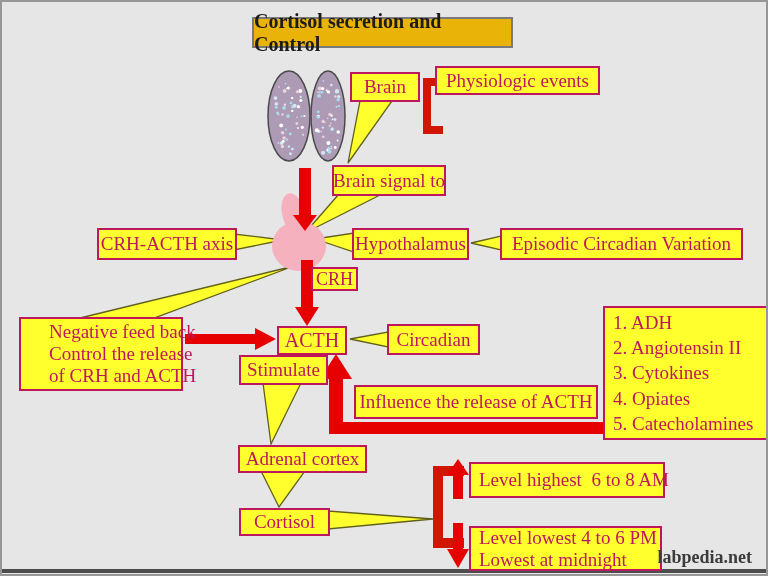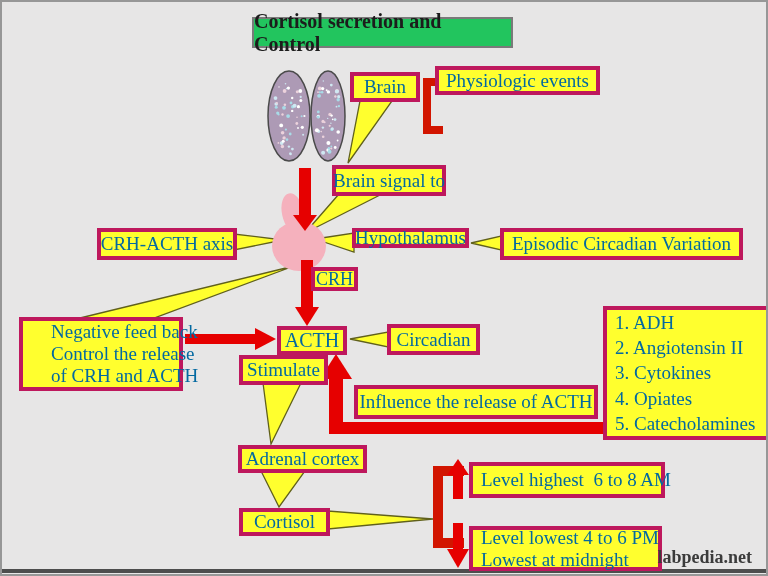--- a/index.html
+++ b/index.html
@@ -1,26 +1,26 @@
 <!DOCTYPE html>
 <html><head>
 <meta charset="utf-8">
 <style>
   html,body{margin:0;padding:0;background:#e7e6e6;}
   #canvas{position:relative;width:768px;height:576px;background:#e7e6e6;
     border:2px solid #979797;box-sizing:border-box;overflow:hidden;
     font-family:"Liberation Serif", serif;}
   #diagram-svg{position:absolute;left:0;top:0;}
-  .ybox{position:absolute;background:#ffff2e;border:4px solid #be185d;color:#0369a1;
+  .ybox{position:absolute;background:#ffff2e;border:2px solid #be185d;color:#be185d;
     font-size:19px;display:flex;align-items:center;justify-content:center;
     box-sizing:border-box;line-height:1.15;white-space:pre;}
   .left{justify-content:flex-start;padding-left:8px;}
   .col{flex-direction:column;align-items:flex-start;justify-content:center;}
   .title{position:absolute;left:250px;top:15px;width:261px;height:31px;
-    background:#22c55e;border:2px solid #7a7a7a;color:#1c1c1c;font-weight:bold;
+    background:#eab308;border:2px solid #7a7a7a;color:#1c1c1c;font-weight:bold;
     font-size:20px;display:flex;align-items:center;justify-content:center;box-sizing:border-box;}
   .watermark{position:absolute;right:14px;top:545px;font-weight:bold;font-size:18px;color:#3b3b3b;}
 </style>
 </head>
 <body>
 
 <div id="canvas">
 
   <svg id="diagram-svg" width="768" height="576" viewBox="0 0 768 576">
 
@@ -191,21 +191,21 @@
 
   <div class="ybox" style="left:348px;top:70px;width:70px;height:30px;">Brain</div>
 
   <div class="ybox" style="left:433px;top:64px;width:165px;height:29px;text-align:right;">Physiologic events</div>
 
 
   <div class="ybox" style="left:330px;top:163px;width:114px;height:31px;">Brain signal to</div>
 
   <div class="ybox" style="left:95px;top:226px;width:140px;height:32px;">CRH-ACTH axis</div>
 
-  <div class="ybox" style="left:350px;top:226px;width:117px;height:20px;">Hypothalamus</div>
+  <div class="ybox" style="left:350px;top:226px;width:117px;height:32px;">Hypothalamus</div>
 
   <div class="ybox" style="left:498px;top:226px;width:243px;height:32px;">Episodic Circadian Variation</div>
 
   <div class="ybox" style="left:309px;top:265px;width:47px;height:24px;font-size:18px;">CRH</div>
 
   <div class="ybox" style="left:275px;top:324px;width:70px;height:29px;font-size:20px;">ACTH</div>
 
   <div class="ybox" style="left:385px;top:322px;width:93px;height:31px;">Circadian</div>
 
   <div class="ybox col left" style="left:17px;top:315px;width:164px;height:74px;padding-left:28px;">

